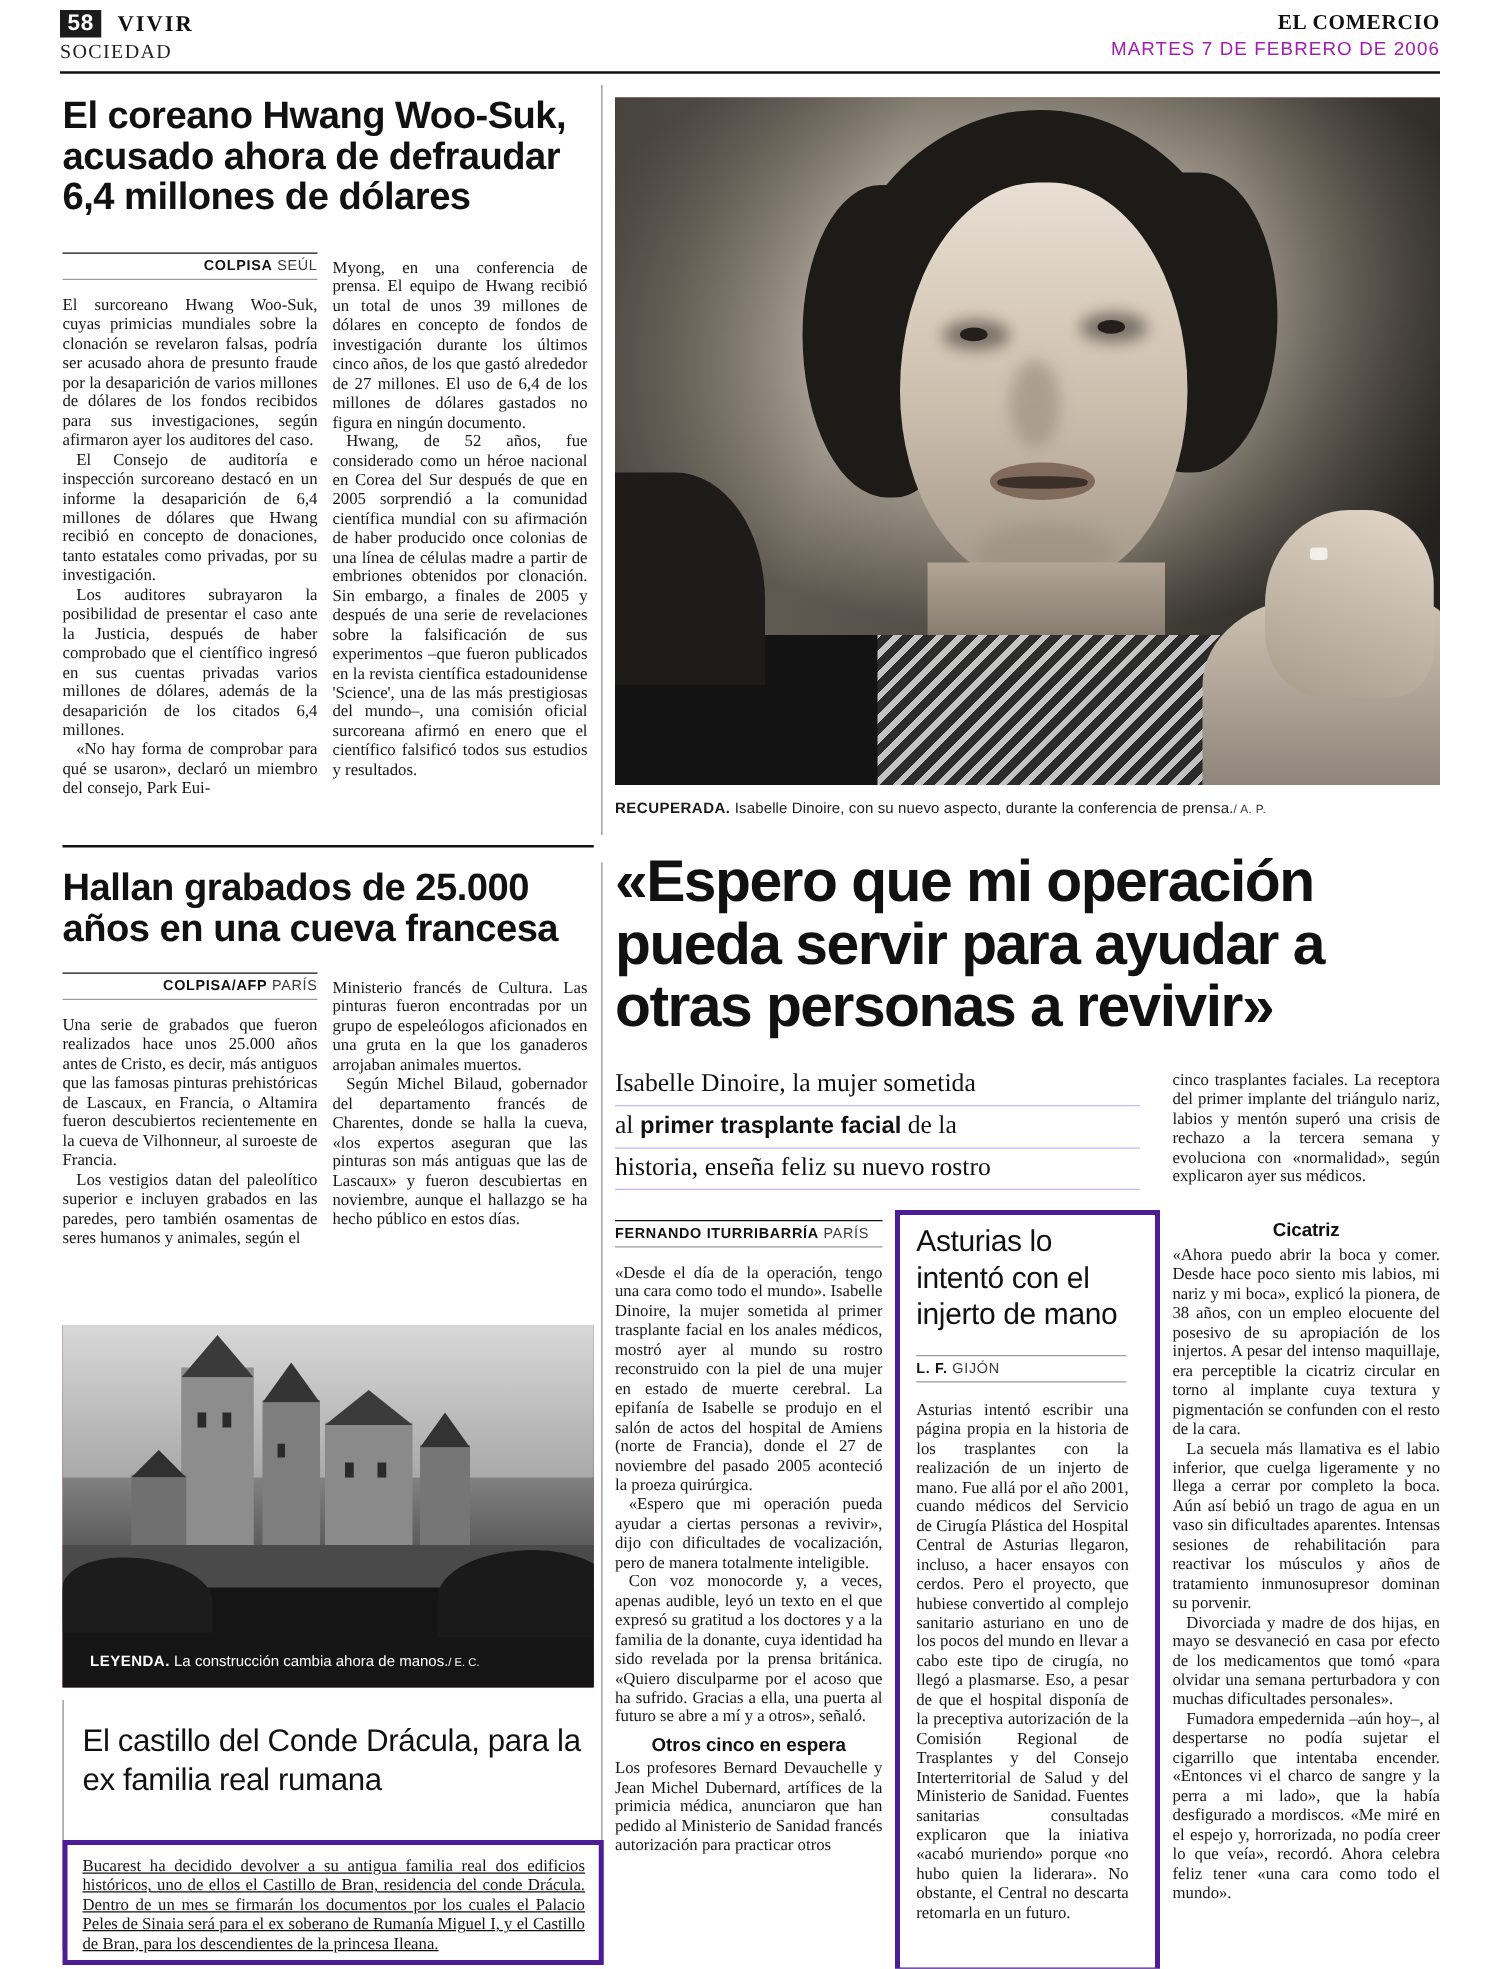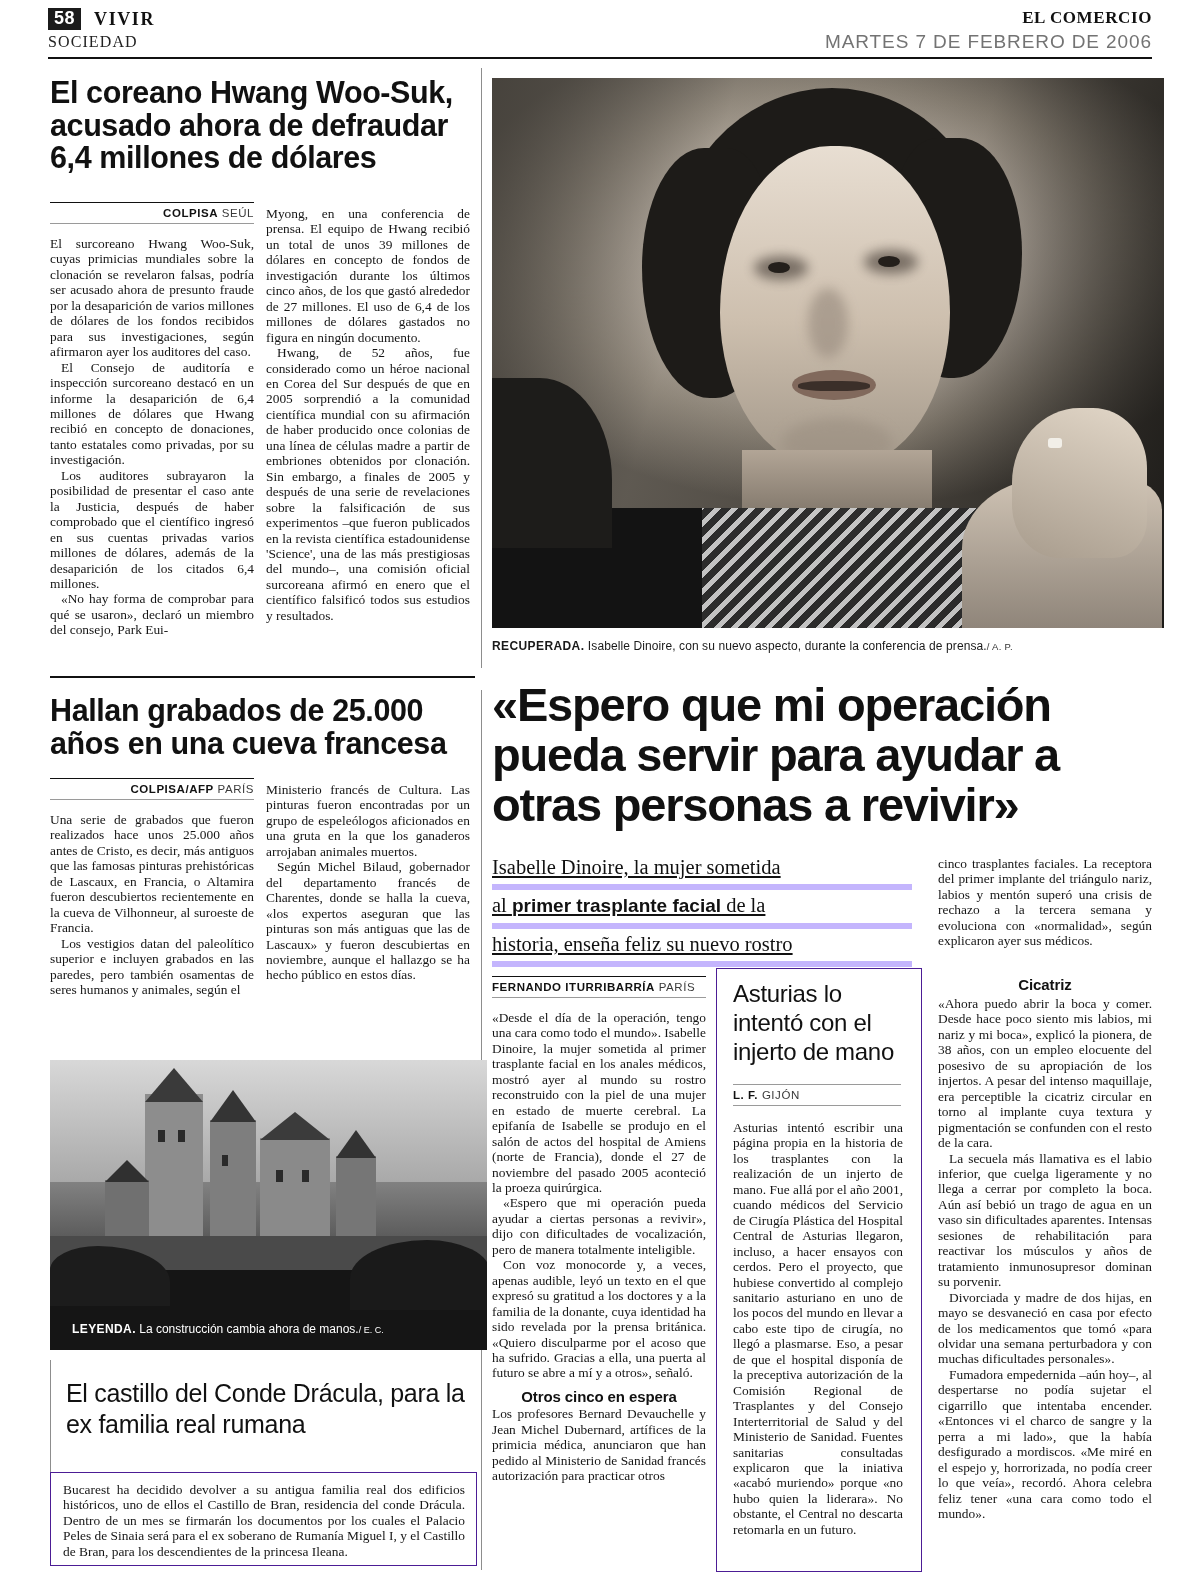--- a/index.html
+++ b/index.html
@@ -9,21 +9,21 @@
   
   .masthead{position:absolute;left:48px;top:8px;width:1104px;height:46px;}
   .mh-left{position:absolute;left:0;top:0;}
   .folio{display:inline-block;background:#1b1b1b;color:#fff;font-family:"Liberation Sans",sans-serif;
          font-weight:bold;font-size:18px;line-height:19px;padding:1px 6px 2px 6px;letter-spacing:.5px;vertical-align:middle;}
   .vivir{display:inline-block;font-family:"Liberation Serif",serif;font-weight:bold;font-size:18px;
          letter-spacing:1.6px;margin-left:9px;vertical-align:middle;}
   .sociedad{font-family:"Liberation Serif",serif;font-size:16px;letter-spacing:1.1px;margin-top:3px;color:#222;}
   .mh-right{position:absolute;right:0;top:0;text-align:right;}
   .elcomercio{font-family:"Liberation Serif",serif;font-weight:bold;font-size:17px;letter-spacing:.6px;}
-  .fecha{font-family:"Liberation Sans",sans-serif;font-size:19px;letter-spacing:.9px;margin-top:3px;color:#737373;}
+  .fecha{font-family:"Liberation Sans",sans-serif;font-size:15px;letter-spacing:.9px;margin-top:3px;color:#a21caf;}
   .mh-rule{position:absolute;left:48px;top:57px;width:1104px;height:2px;background:#111;}
 
   
   .vrule{position:absolute;width:1px;background:#8d8d8d;}
   .hrule{position:absolute;height:1px;background:#111;}
 
   
   .hl-black{font-family:"Liberation Sans",sans-serif;font-weight:bold;color:#111;
             letter-spacing:-.4px;line-height:1.07;}
   .hl1{position:absolute;left:50px;top:76px;width:420px;font-size:30.5px;}
@@ -49,34 +49,34 @@
   .body p{margin:0;text-indent:11px;}
   .body p.first{text-indent:0;}
   .col{position:absolute;overflow:hidden;}
 
   .subhead{font-family:"Liberation Sans",sans-serif;font-weight:bold;font-size:15px;
            color:#111;margin:8px 0 2px 0;letter-spacing:-.1px;text-align:center;}
 
   
   .sumario{position:absolute;left:492px;top:852px;width:420px;font-family:"Liberation Serif",serif;
            font-size:20.5px;line-height:30px;color:#111;}
-  .sumario .ln{border-bottom:6px solid #c4b5fd;padding-bottom:2px;text-decoration:underline;}
+  .sumario .ln{border-bottom:1px solid #c4b5fd;padding-bottom:2px;}
   .sumario b{font-family:"Liberation Sans",sans-serif;font-weight:bold;font-size:19px;}
 
   
-  .photo{position:absolute;background:#7f1d1d;overflow:hidden;padding-left:12px;}
+  .photo{position:absolute;background:#7f1d1d;overflow:hidden;}
   .cap{font-family:"Liberation Sans",sans-serif;font-size:12px;color:#1a1a1a;letter-spacing:.1px;}
   .cap b{font-weight:bold;letter-spacing:.4px;}
   .cap .credit{font-size:9.5px;color:#333;letter-spacing:.3px;}
   .cap-over{position:absolute;font-family:"Liberation Sans",sans-serif;font-size:12px;color:#fff;}
   .cap-over b{font-weight:bold;letter-spacing:.4px;}
   .cap-over .credit{font-size:9px;}
 
   
-  .box{position:absolute;border:1px solid #4c1d95;}
+  .box{position:absolute;border:4px solid #4c1d95;text-decoration:underline;}
 
   
   .portrait-bg{position:absolute;inset:0;background:
      radial-gradient(ellipse 60% 45% at 52% 33%, #efe7df 0%, #cfc4b8 38%, #8e8578 70%, #4c4740 100%),
      linear-gradient(180deg,#6e6a63 0%,#3a3733 100%);}
   .hairmass{position:absolute;background:#1d1b18;border-radius:50% 50% 46% 46%/60% 60% 40% 40%;}
   .facemass{position:absolute;background:linear-gradient(180deg,#e8ded2 0%,#cdbfae 55%,#a3988a 100%);
             border-radius:48% 48% 44% 44%/52% 52% 48% 48%;}
   .shadeblob{position:absolute;border-radius:50%;filter:blur(6px);}
 </style>

